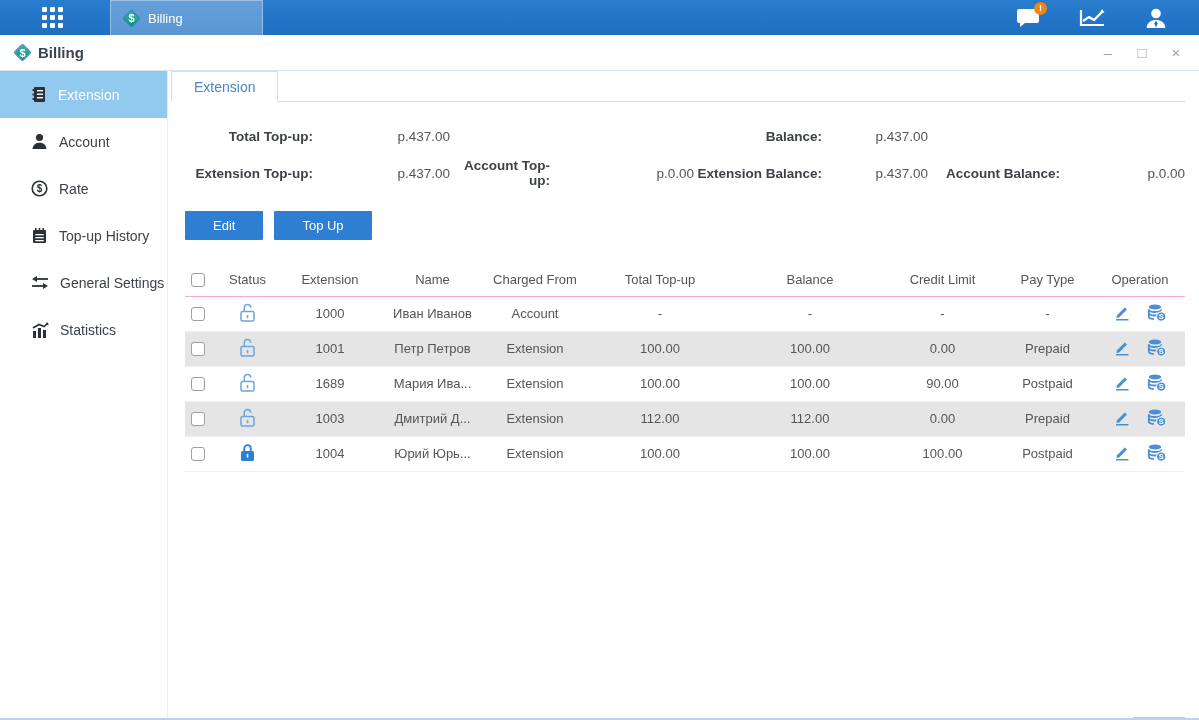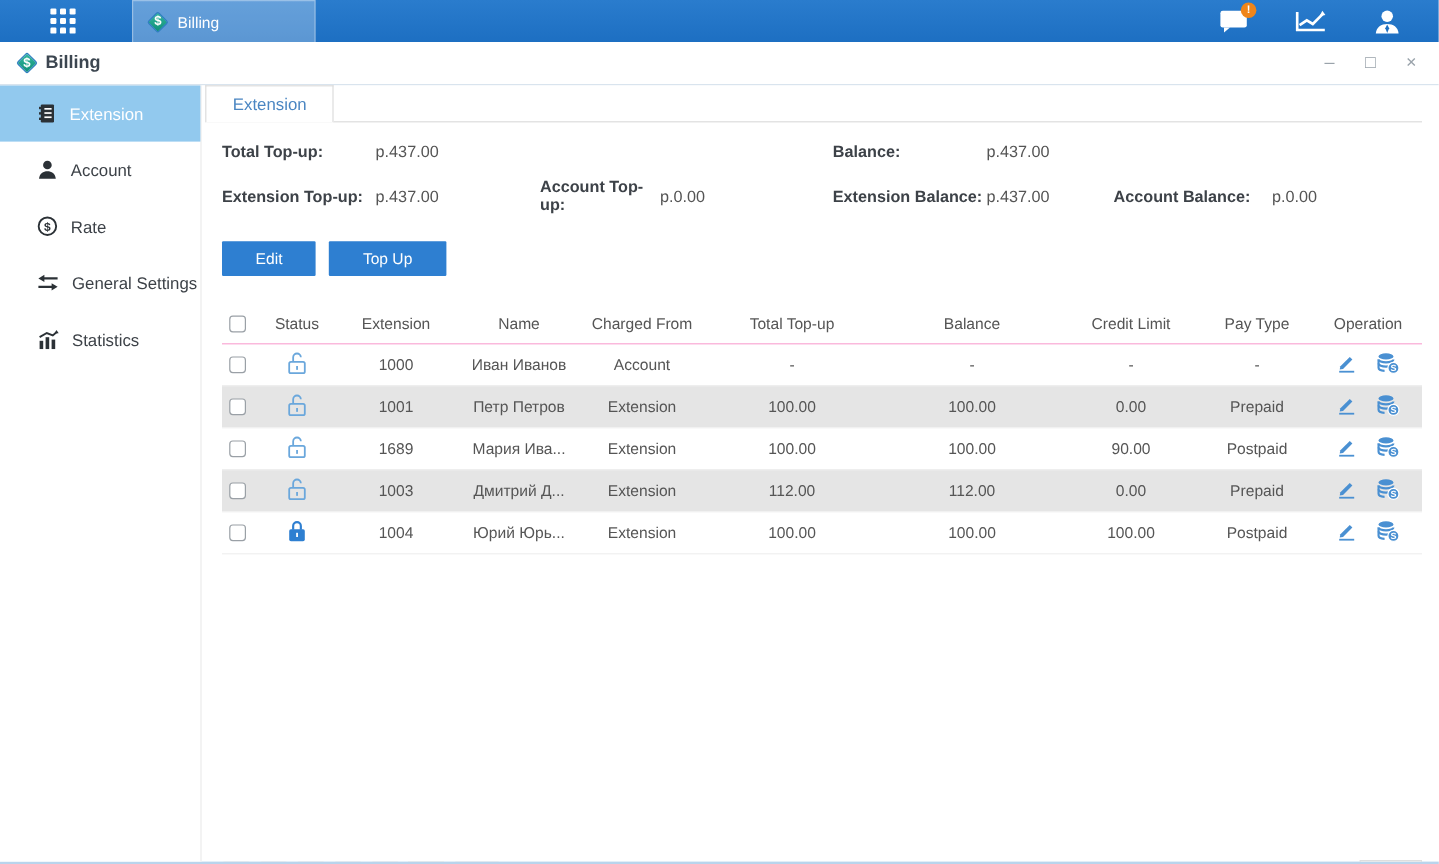--- a/index.html
+++ b/index.html
@@ -45,21 +45,21 @@
 
   .content { flex:1; position:relative; padding:0 14px 0 17px; }
 
   
   .tabs { display:flex; border-bottom:1px solid #dcdcdc; margin-left:-14px; height:31px; margin-top:0; }
   .tab { padding:0 22px; display:flex; align-items:center; font-size:14px; color:#4b86c2; background:#fff;
          border:1px solid #dcdcdc; border-bottom:1px solid #fff; margin-bottom:-1px; cursor:pointer; }
 
   
   .summary { display:grid; grid-template-columns:128px 137px 100px 144px 128px 106px 132px auto;
-             grid-row-gap:14px; margin-top:17px; font-size:13.5px; align-items:center; }
+             grid-row-gap:14px; margin-top:27px; font-size:13.5px; align-items:center;text-align:right; }
   .summary .lab { font-weight:bold; color:#3d4248; }
   .summary .val { color:#555; }
 
   
   .actions { margin-top:23px; display:flex; gap:11px; }
   .btn-blue { background:#2e7fd1; color:#fff; border:none; font-size:13px; padding:7px 28px; cursor:pointer;
               font-family:"Liberation Sans",sans-serif; border-radius:1px; }
 
   
   table { border-collapse:collapse; width:1000px; margin-top:23px; table-layout:fixed; font-size:13px; color:#555; }
@@ -169,20 +169,32 @@
           <path d="M1.5 16 C2 11.5 5 9.7 8.5 9.7 C12 9.7 15 11.5 15.5 16 Z" fill="#2b3136"></path>
         </svg>
         <span>Account</span>
       </div>
       <div class="side-item">
         <svg width="17" height="17" viewBox="0 0 17 17">
           <circle cx="8.5" cy="8.5" r="7.3" fill="none" stroke="#2b3136" stroke-width="1.6"></circle>
           <text x="8.5" y="12.2" text-anchor="middle" font-size="10" font-weight="bold" fill="#2b3136" font-family="Liberation Sans, sans-serif">$</text>
         </svg>
         <span>Rate</span>
+      </div>
+      <div class="side-item">
+        <svg width="17" height="17" viewBox="0 0 17 17">
+          <rect x="2" y="3" width="13" height="13" rx="1" fill="#2b3136"></rect>
+          <rect x="4" y="1" width="1.6" height="4" fill="#2b3136"></rect>
+            <rect x="7.7" y="1" width="1.6" height="4" fill="#2b3136"></rect>
+            <rect x="11.4" y="1" width="1.6" height="4" fill="#2b3136"></rect>
+          <rect x="4.3" y="7" width="8.4" height="1.3" fill="#fff"></rect>
+            <rect x="4.3" y="10" width="8.4" height="1.3" fill="#fff"></rect>
+            <rect x="4.3" y="13" width="8.4" height="1.3" fill="#fff"></rect>
+        </svg>
+        <span>Top-up History</span>
       </div>
       <div class="side-item">
         <svg width="18" height="15" viewBox="0 0 18 15">
           <path d="M17 4 H5" stroke="#2b3136" stroke-width="1.8" fill="none"></path>
           <path d="M6 1 L1 4 L6 7 Z" fill="#2b3136"></path>
           <path d="M1 11 H13" stroke="#2b3136" stroke-width="1.8" fill="none"></path>
           <path d="M12 8 L17 11 L12 14 Z" fill="#2b3136"></path>
         </svg>
         <span>General Settings</span>
       </div>

